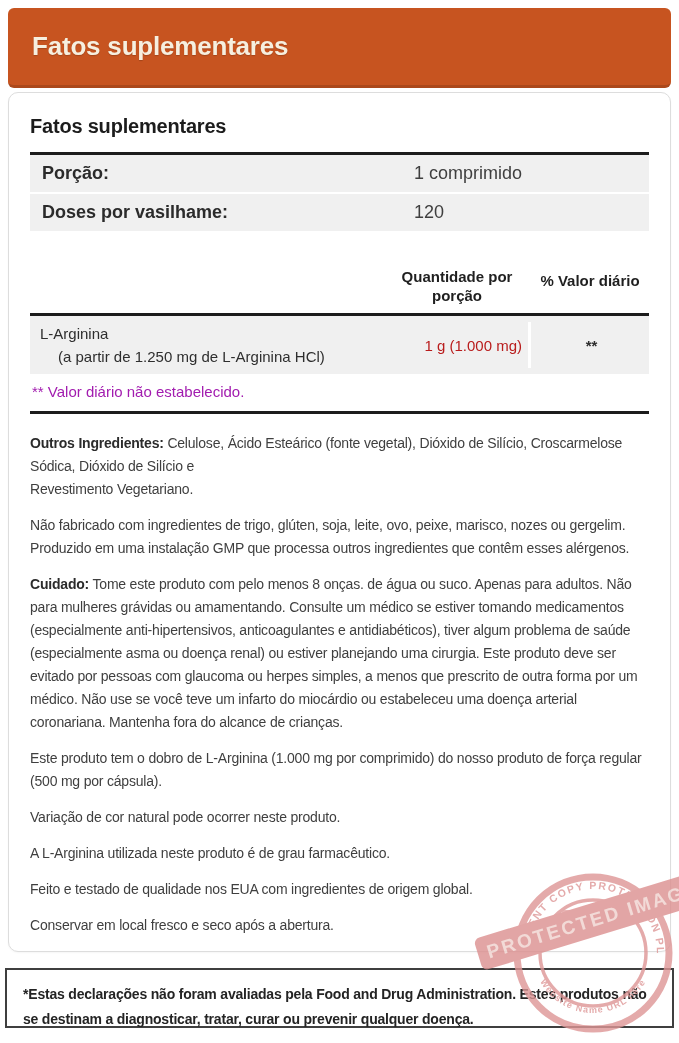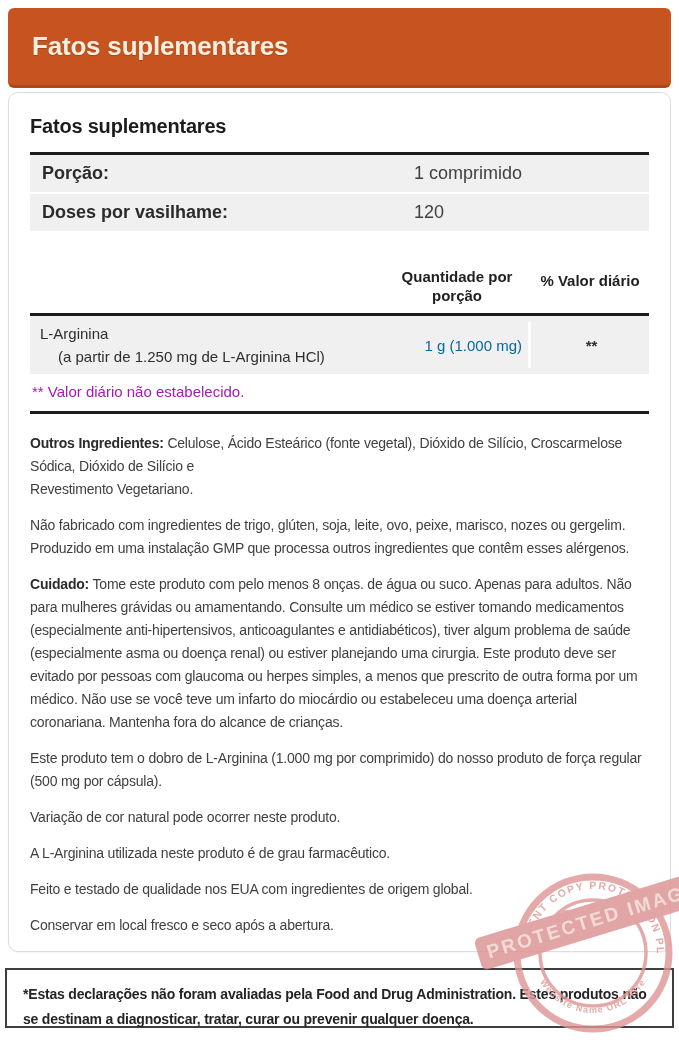--- a/index.html
+++ b/index.html
@@ -49,21 +49,21 @@
     font-size:15px; font-weight:700; color:#1f1f1f; text-align:center; line-height:19px;
   }
   .nt-h-amount { padding:0 10px;margin-top:12px; }
   .nt-row {
     display:grid; grid-template-columns:356px 142px 124px;
     background:#f0f0f0; border-top:3px solid #1c1c1c;
     padding:6px 0;
   }
   .nt-name-cell { padding-left:10px; font-size:15px; line-height:23px; color:#2e2e2e; }
   .nt-detail { padding-left:18px; }
-  .nt-amount { align-self:center; text-align:right; padding-right:6px; font-size:15px; color:#0369a1; }
+  .nt-amount { align-self:center; text-align:right; padding-right:6px; font-size:15px; color:#b91c1c; }
   .nt-dv {
     align-self:stretch; display:flex; align-items:center; justify-content:center;
     border-left:3px solid #fff; font-size:15px; font-weight:700; color:#2e2e2e;
   }
   .nt-footnote {
     font-size:15px; color:#a21caf; padding:9px 2px 11px 2px;
     border-bottom:3px solid #1c1c1c;
   }
   
   .paragraphs { margin-top:18px; }

